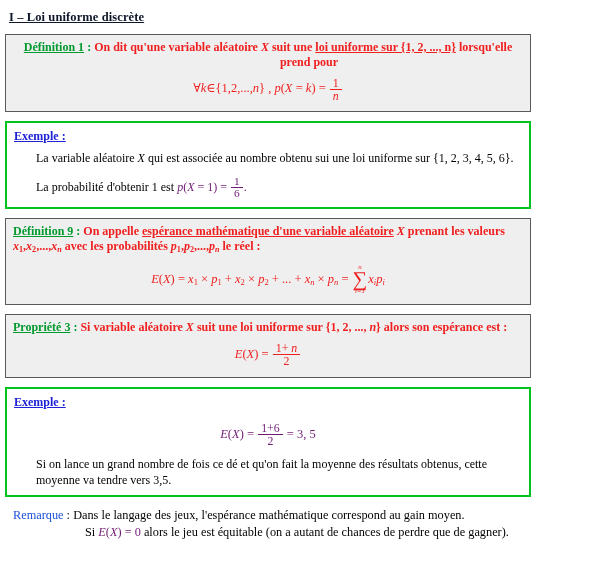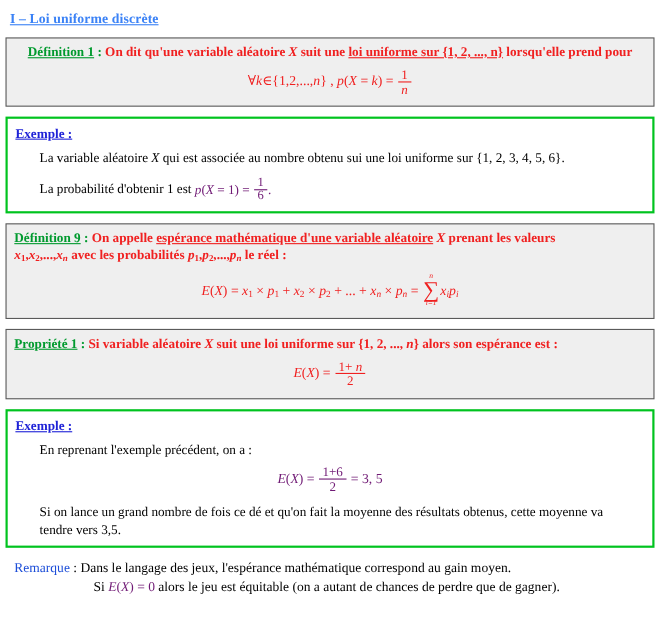--- a/index.html
+++ b/index.html
@@ -17,29 +17,29 @@
   }
 
   .page {
     padding: 8px 5px 0 5px;
   }
 
   
   .section-title {
     font-weight: bold;
     font-size: 12.5px;
-    color: #3b82f6;
+    color: #0f172a;
     text-decoration: underline;
     margin: 2px 0 9px 4px;
     letter-spacing: 0.1px;
   }
 
   
   .box {
-    width: 590px;
+    width: 526px;
     margin: 0 0 9px 0;
     padding: 5px 7px 7px 7px;
     position: relative;
   }
   .box-def {
     border: 1px solid #5a5a5a;
     background: #efefef;
   }
   .box-example {
     border: 2px solid #00c31f;
@@ -221,35 +221,34 @@
     </div>
     <div class="formula-row">
       <span class="math math-red">
         <span>E</span><span style="font-style:normal">(</span><span>X</span><span style="font-style:normal">)</span><span style="font-style:normal"> = </span><span>x</span><span class="sub" style="font-style:normal">1</span><span style="font-style:normal"> × </span><span>p</span><span class="sub" style="font-style:normal">1</span><span style="font-style:normal"> + </span><span>x</span><span class="sub" style="font-style:normal">2</span><span style="font-style:normal"> × </span><span>p</span><span class="sub" style="font-style:normal">2</span><span style="font-style:normal"> + ... + </span><span>x</span><span class="sub">n</span><span style="font-style:normal"> × </span><span>p</span><span class="sub">n</span><span style="font-style:normal"> = </span><span class="sigma"><span class="lim-top">n</span><span class="big">∑</span><span class="lim-bot">i=1</span></span><span>x</span><span class="sub">i</span><span>p</span><span class="sub">i</span>
       </span>
     </div>
   </div>
 
   <div class="box box-def">
     <div class="body-red">
-      <span class="lbl-green">Propriété 1</span><span class="lbl-green-colon"> : </span><span>Si variable aléatoire </span><span class="it">X</span><span> suit une loi uniforme sur {1, 2, ..., </span><span class="it">n</span><span>} alors son espérance est :</span>
+      <span class="lbl-green">Propriété 3</span><span class="lbl-green-colon"> : </span><span>Si variable aléatoire </span><span class="it">X</span><span> suit une loi uniforme sur {1, 2, ..., </span><span class="it">n</span><span>} alors son espérance est :</span>
     </div>
     <div class="formula-row">
       <span class="math math-red">
         <span>E</span><span style="font-style:normal">(</span><span>X</span><span style="font-style:normal">)</span><span style="font-style:normal"> = </span><span class="frac"><span class="num"><span>1+ </span><span class="it">n</span></span><span class="den">2</span></span>
       </span>
     </div>
   </div>
 
   <div class="box box-example">
     <div class="body-blk">
       <span class="lbl-blue">Exemple :</span>
     </div>
     <div class="gap-sm"></div>
-    <div class="body-blk indent">En reprenant l'exemple précédent, on a :</div>
     <div class="formula-row">
       <span class="math math-blk">
         <span>E</span><span style="font-style:normal">(</span><span>X</span><span style="font-style:normal">)</span><span style="font-style:normal"> = </span><span class="frac"><span class="num">1+6</span><span class="den">2</span></span><span style="font-style:normal"> = </span><span style="font-style:normal">3, 5</span>
       </span>
     </div>
     <div class="gap-sm"></div>
     <div class="body-blk indent" style="margin-right:8px">Si on lance un grand nombre de fois ce dé et qu'on fait la moyenne des résultats obtenus, cette moyenne va tendre vers 3,5.</div>
   </div>
 
   <div class="remark">

